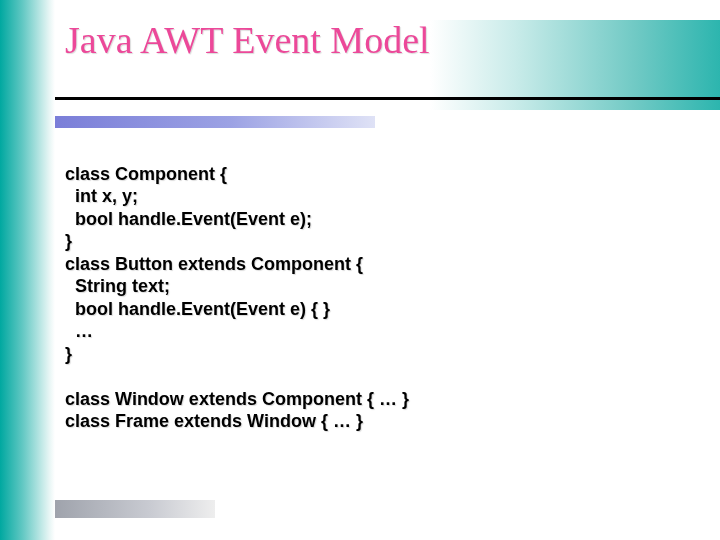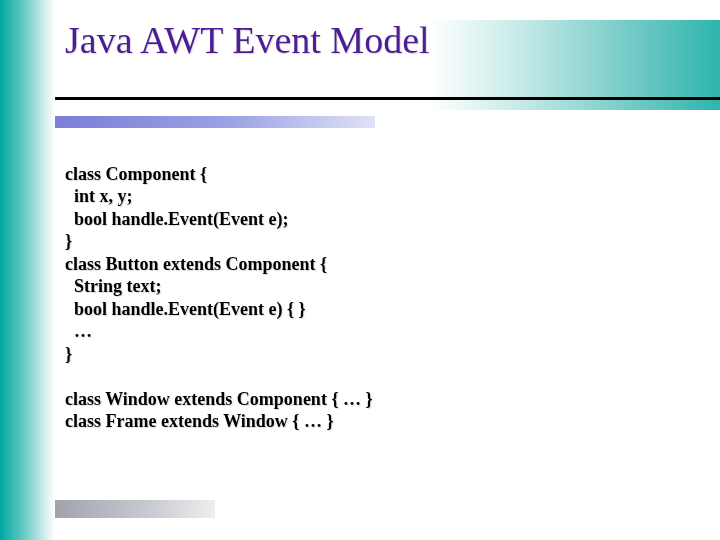--- a/index.html
+++ b/index.html
@@ -22,21 +22,21 @@
   .header {
     position: absolute;
     left: 55px;
     top: 10px;
     width: 665px;
     height: 90px;
   }
   .title {
     font-size: 38px;
     font-weight: 400;
-    color: #4c1d95;
+    color: #ec4899;
     padding-left: 10px;
     padding-top: 8px;
     text-shadow: 1px 1px 1px rgba(0,0,0,0.15);
   }
   .title-underline {
     position: absolute;
     left: 0;
     bottom: 0;
     width: 665px;
     height: 3px;
@@ -56,21 +56,21 @@
     top: 10px;
     width: 345px;
     height: 90px;
     background: linear-gradient(to right, #fff 0%, #c8ebe9 25%, #6fc9c4 60%, #00a8a0 100%);
   }
   .code-area {
     position: absolute;
     left: 65px;
     top: 140px;
     width: 620px;
-    font-family: Liberation Serif, serif;
+    font-family: Liberation Sans, sans-serif;
     font-size: 18px;
     font-weight: bold;
     line-height: 1.25;
     color: #000;
     white-space: pre;
     text-shadow: 1px 1px 1px rgba(0,0,0,0.15);
   }
   .code-block2 {
   }
   .bottom-bar {

